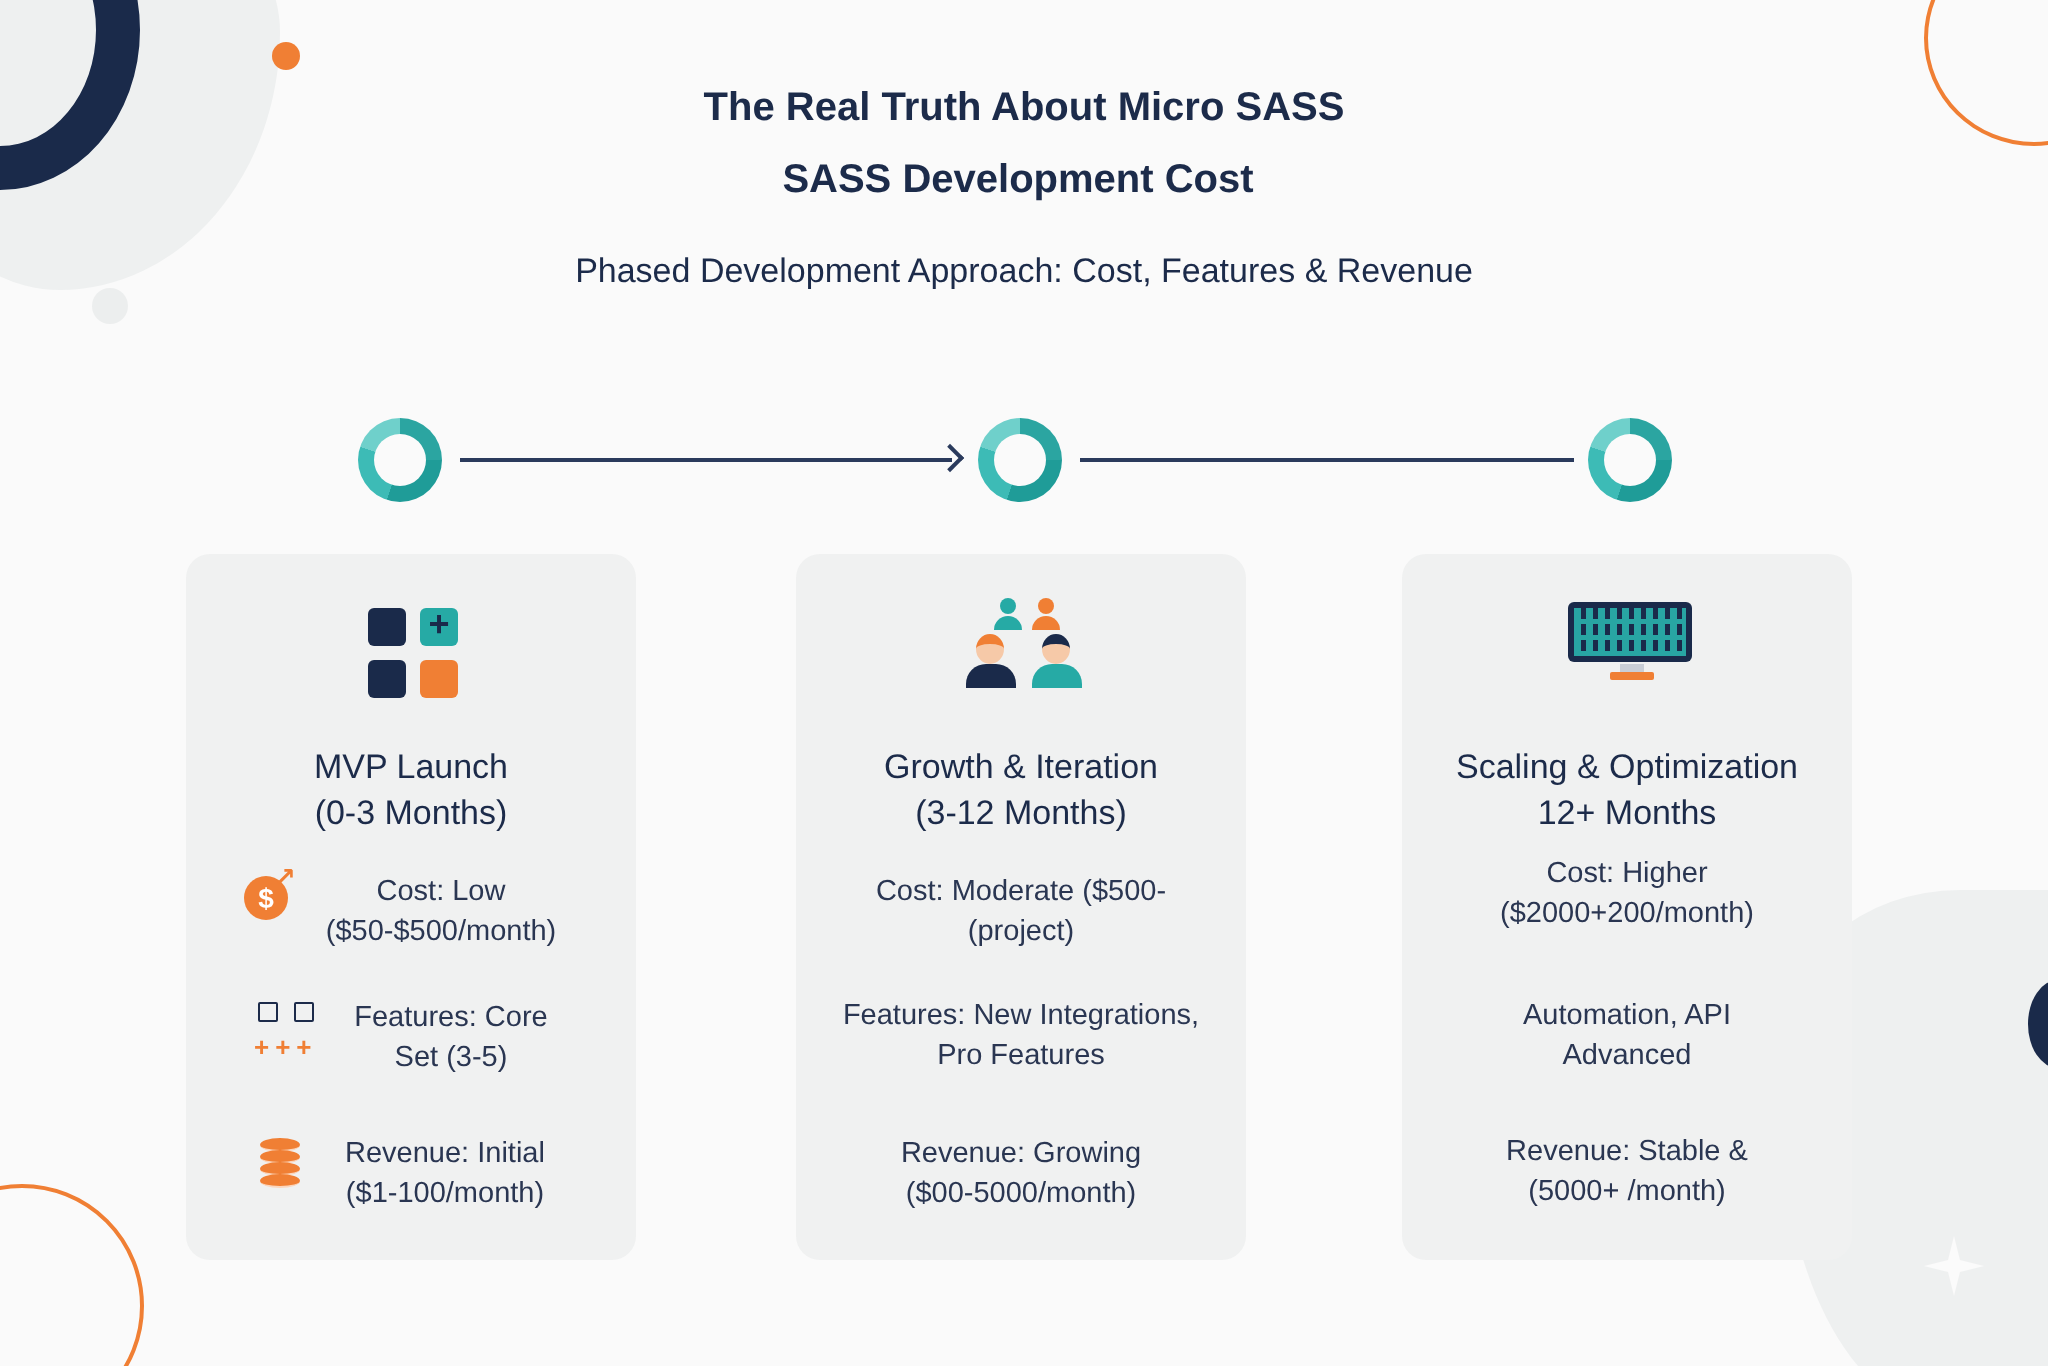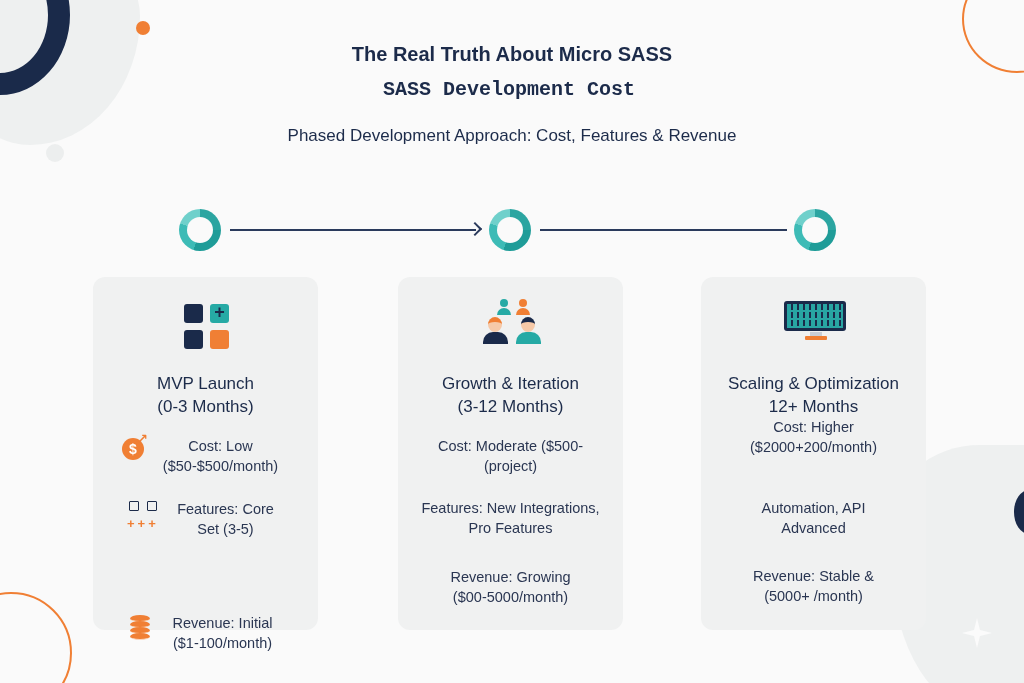--- a/index.html
+++ b/index.html
@@ -38,21 +38,21 @@
   .ring-orange-bl {
     left: -50px; top: 592px; width: 122px; height: 122px;
     border: 2px solid #f07f34; border-radius: 50%;
   }
 
   .title {
     position: absolute; left: 0; width: 1024px; top: 36px;
     text-align: center; font-weight: bold; font-size: 20px; line-height: 36px;
     color: #1c2b4a;
   }
-  .title .line2 { display: block; padding-right: 6px; font-family: Liberation Mono, monospace; }
+  .title .line2 { display: block; padding-right: 6px; }
   .subtitle {
     position: absolute; left: 0; width: 1024px; top: 126px;
     text-align: center; font-size: 17px; color: #1c2b4a;
   }
 
   .timeline { position: absolute; left: 0; top: 0; width: 1024px; height: 683px; pointer-events: none; }
   .node {
     position: absolute; width: 42px; height: 42px; border-radius: 50%;
     background: conic-gradient(#2ba5a1 0 25%, #1f9c98 25% 55%, #3dbbb6 55% 80%, #6fd0cb 80% 100%);
   }
@@ -181,21 +181,21 @@
   </div>
   <div class="row" style="top:222px; padding-left:40px;">
     <span class="ico-features">
       <span class="box" style="left:0"></span>
         <span class="box" style="left:18px"></span>
       <span class="plus">+++</span>
     </span>
     <span class="row-text">Features: Core</span>
     <span class="row-text">Set (3-5)</span>
   </div>
-  <div class="row" style="top:290px; padding-left:34px;margin-top:46px;">
+  <div class="row" style="top:290px; padding-left:34px;">
     <span class="ico-stack">
       <span style="top:0"></span>
         <span style="top:6px"></span>
         <span style="top:12px"></span>
         <span style="top:18px"></span>
     </span>
     <span class="row-text">Revenue: Initial</span>
     <span class="row-text">($1-100/month)</span>
   </div>
 </div>
@@ -246,21 +246,21 @@
           <div class="keys"></div>
         </div>
       <div class="stand"></div>
       <div class="base"></div>
     </div>
   </div>
   <div class="card-title">
     <span class="row-text">Scaling &amp; Optimization</span>
     <span class="row-text">12+ Months</span>
   </div>
-  <div class="row" style="top:140px;">
+  <div class="row" style="top:150px;">
     <span class="row-text">Cost: Higher</span>
     <span class="row-text">($2000+200/month)</span>
   </div>
   <div class="row" style="top:221px;">
     <span class="row-text">Automation, API</span>
     <span class="row-text">Advanced</span>
   </div>
   <div class="row" style="top:289px;">
     <span class="row-text">Revenue: Stable &amp;</span>
     <span class="row-text">(5000+ /month)</span>

